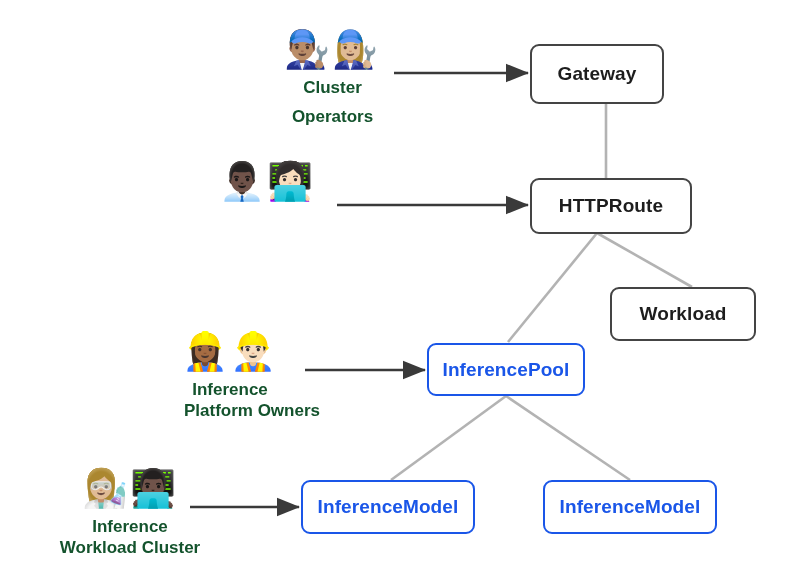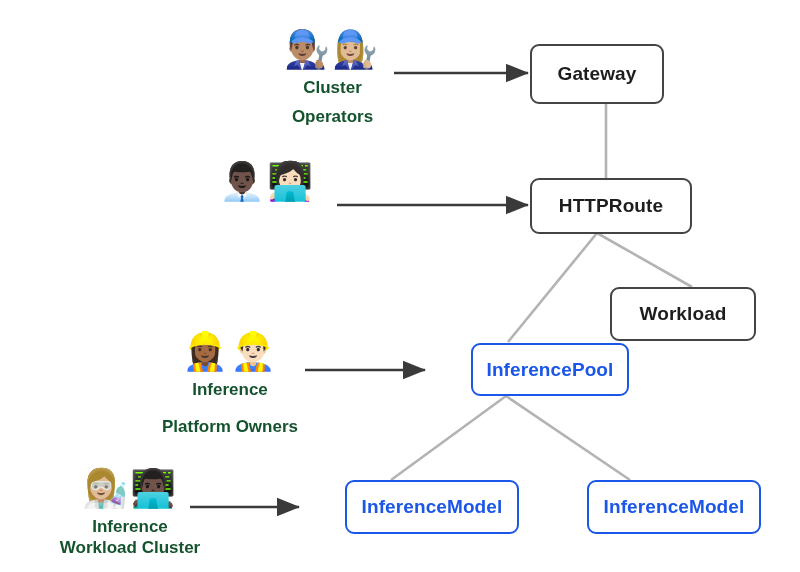--- a/index.html
+++ b/index.html
@@ -60,21 +60,20 @@
     font-size: 19px;
     letter-spacing: 0.1px;
   }
   .node.gray {
     border: 2.2px solid #444444;
     color: #1d1d1d;
   }
   .node.blue {
     border: 2.4px solid #1a56e8;
     color: #1a56e8;
-    margin-left: 44px;
   }
 </style>
 </head>
 <body>
 
 <div id="canvas">
 
   <svg id="wires" viewBox="0 0 800 572" xmlns="http://www.w3.org/2000/svg">
     <defs>
       <marker id="arrowhead" markerWidth="9" markerHeight="8" refX="8.6" refY="4" orient="auto" markerUnits="strokeWidth">
@@ -107,21 +106,21 @@
     <div class="actor-label" style="margin-top:8px;">Operators</div>
   </div>
 
   <div class="actor" style="left:190px; top:160px; width:155px;">
     <div class="actor-emojis">👨🏿‍💼👩🏻‍💻</div>
   </div>
 
   <div class="actor" style="left:140px; top:330px; width:180px;">
     <div class="actor-emojis">👷🏾‍♀️👷🏻‍♂️</div>
     <div class="actor-label">Inference</div>
-    <div class="actor-label" style="margin-top:16px;">Platform Owners</div>
+    <div class="actor-label" style="margin-top:0;text-align:right;">Platform Owners</div>
   </div>
 
   <div class="actor" style="left:35px; top:467px; width:190px;">
     <div class="actor-emojis">👩🏼‍🔬👨🏿‍💻</div>
     <div class="actor-label">Inference</div>
     <div class="actor-label" style="margin-top:0;">Workload Cluster</div>
   </div>
 
   <div class="node gray" style="left:530px; top:44px; width:134px; height:60px;">
     <span>Gateway</span>

